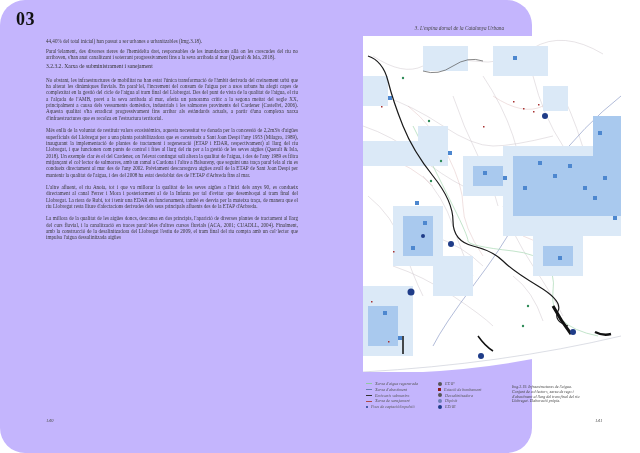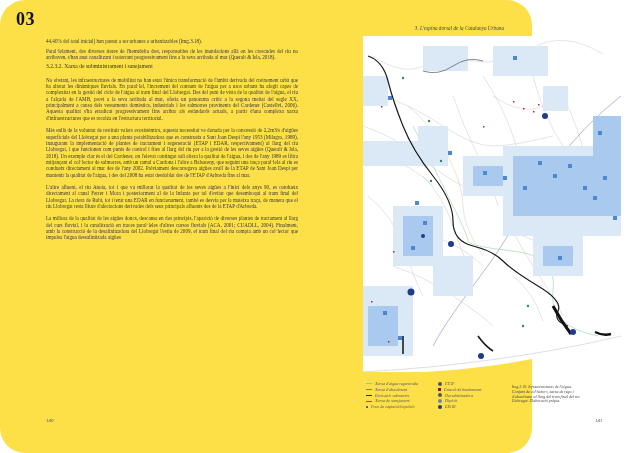--- a/index.html
+++ b/index.html
@@ -1,17 +1,17 @@
 <!DOCTYPE html>
 <html><head>
   <meta charset="utf-8">
   <style>
     html, body { margin:0; padding:0; background:#ffffff; }
     body { width:640px; height:453px; position:relative; overflow:hidden; font-family:"Liberation Serif", serif; color:#2a2a2a; }
-    .spread { position:absolute; left:0; top:0; width:532px; height:453px; background:#fde047;border-radius:25px; }
+    .spread { position:absolute; left:0; top:0; width:532px; height:453px; background:#c4b5fd;border-radius:25px; }
     .chapter-num { position:absolute; left:16px; top:9px; font-family:"Liberation Serif", serif; font-weight:bold; font-size:18px; color:#111; letter-spacing:0.5px; }
     .running-head { position:absolute; right:28px; top:25px; font-style:italic; font-size:5.2px; color:#444; }
     .left-col { position:absolute; left:46px; top:38px; width:252px; font-size:5.1px; line-height:6.35px; text-align:justify; color:#3a3a3a; }
     .left-col p { margin:0 0 3.2px 0; }
     .left-col p.gap { margin-top:6px; }
     .left-col h4 { margin:2px 0 7px 0; font-weight:normal; font-size:5.6px; color:#333; }
     .page-num { position:absolute; font-style:italic; font-size:5px; color:#555; }
     .page-left { left:46px; top:418px; }
     .page-right { left:595px; top:418px; }
     .caption { position:absolute; left:512px; top:385px; width:70px; font-style:italic; font-size:4px; line-height:4.8px; color:#444; }

